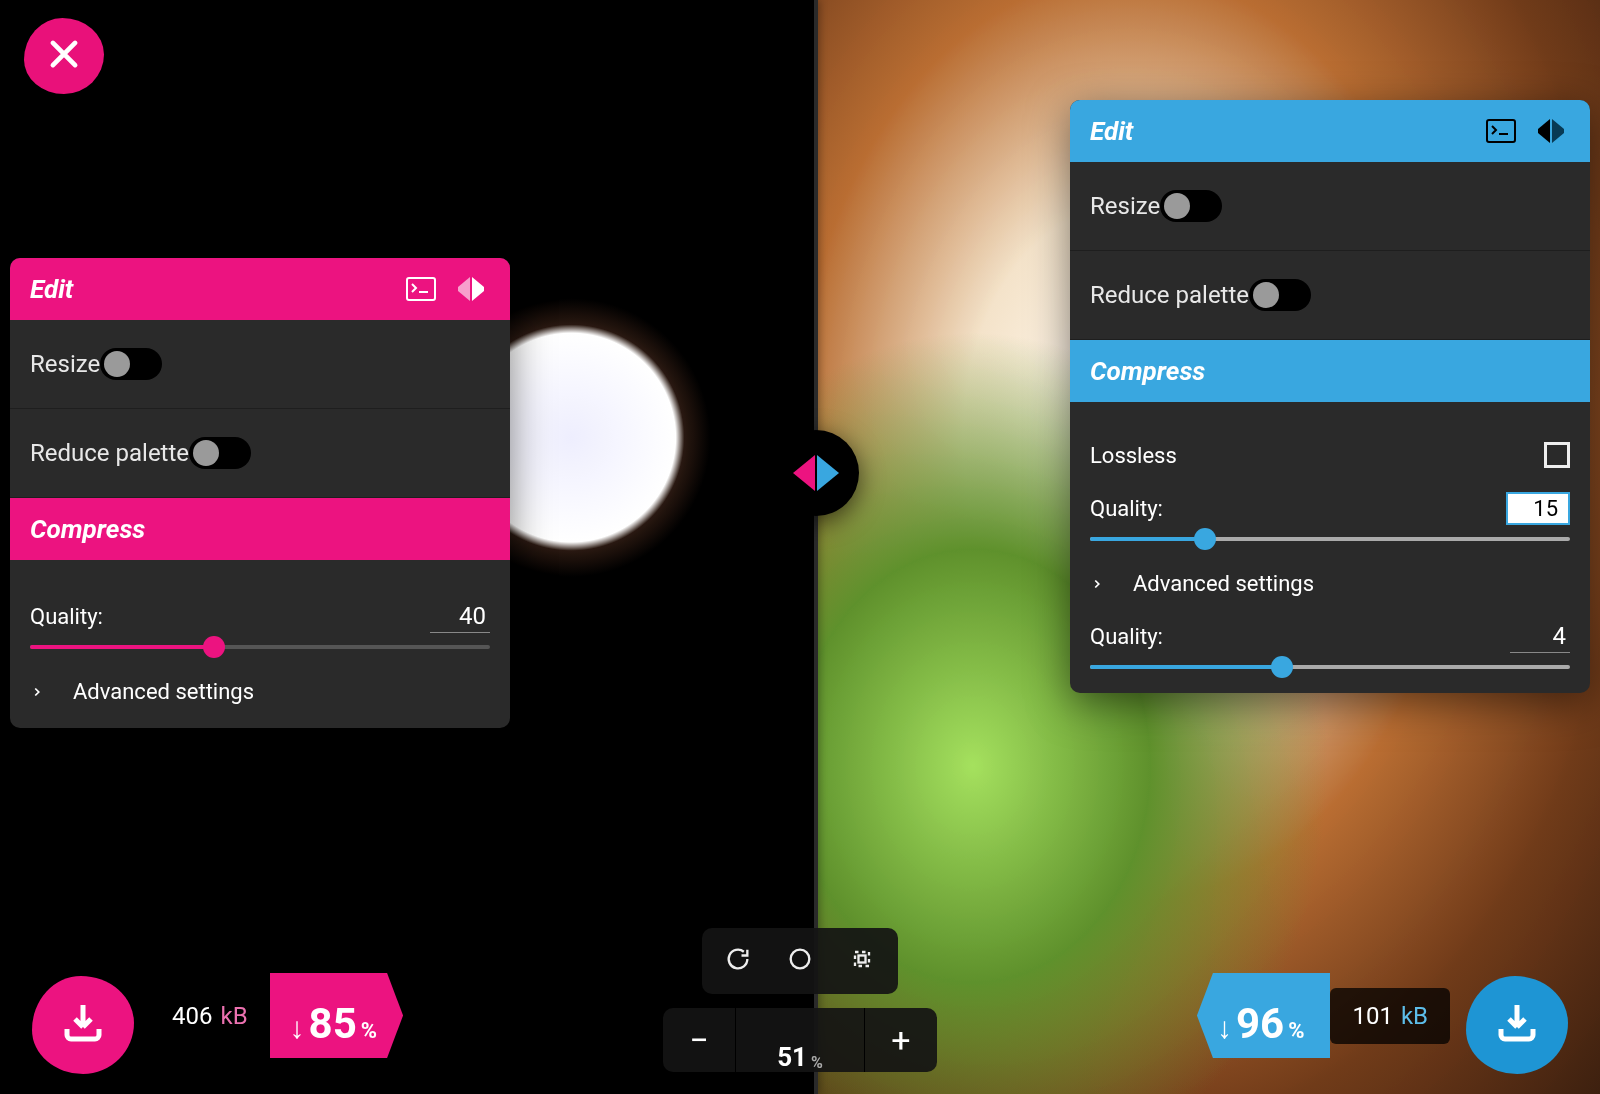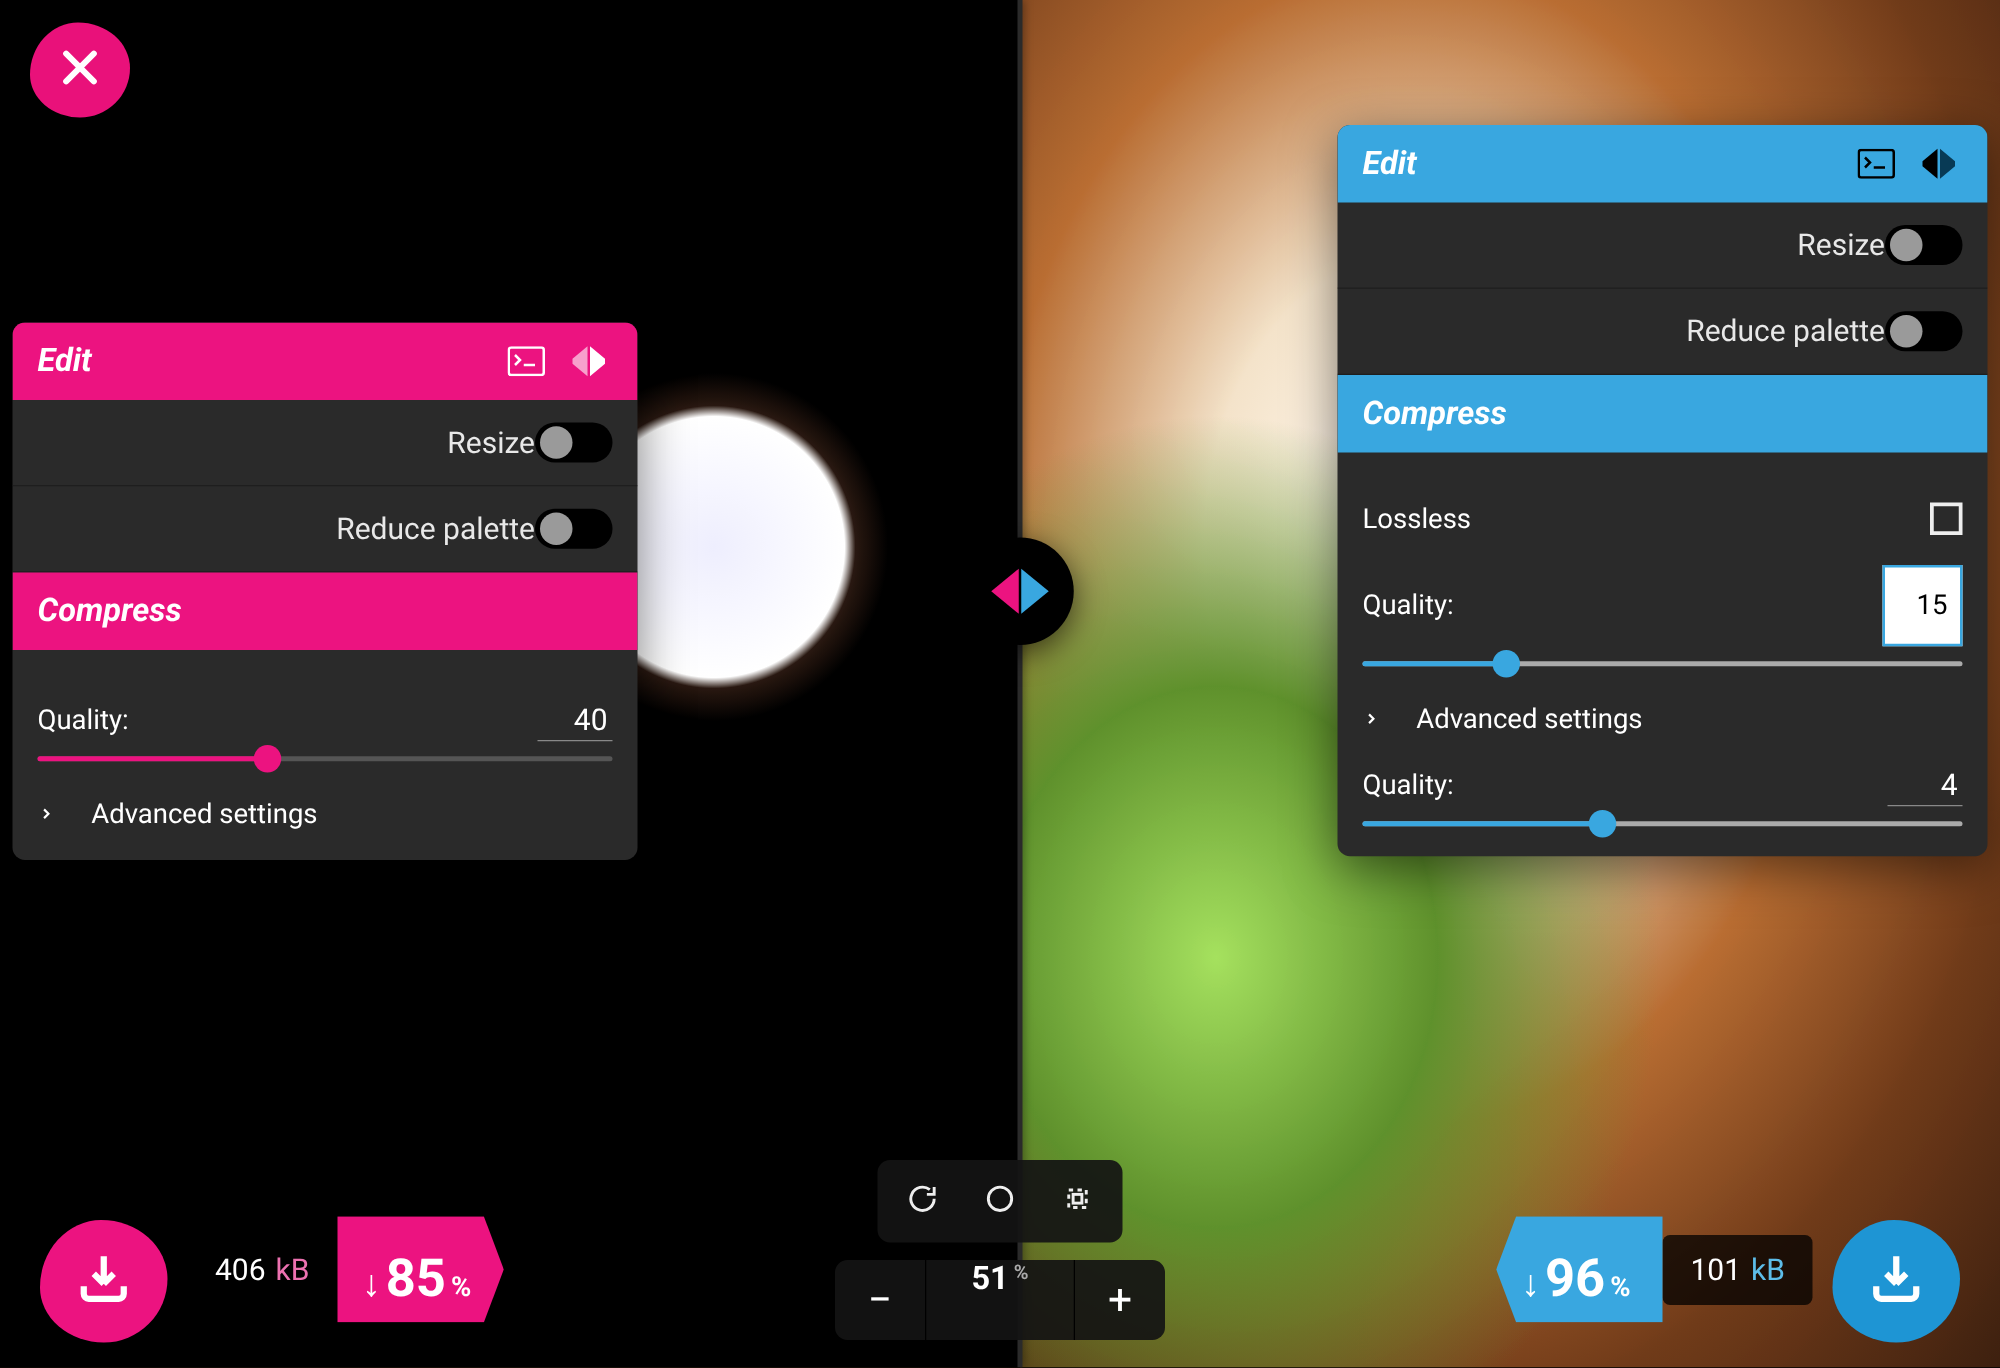--- a/index.html
+++ b/index.html
@@ -18,33 +18,33 @@
 .panel-left { top:258px; left:10px; }
 .panel-left .hdr { background:#ec1380; }
 .panel-right { top:100px; right:10px; width:520px; }
 .panel-right .hdr { background:#39a7e0; }
 
 .hdr { display:flex; align-items:center; justify-content:space-between; padding:16px 20px; font-weight:700; font-size:26px; color:#fff;font-style:italic; }
 .hdr-icons { display:flex; gap:14px; align-items:center; }
 .hdr-icons span { display:inline-flex; padding:2px; }
 .hdr-icons svg { display:block; }
 
-.row { display:flex; align-items:center; justify-content:flex-end; padding:18px 20px; font-size:24px; color:#e8e8e8; border-bottom:1px solid #1e1e1e; }
+.row { display:flex; align-items:center; justify-content:flex-start; padding:28px 20px; font-size:24px; color:#e8e8e8; border-bottom:1px solid #1e1e1e; }
 .row:last-child { border-bottom:none; }
 .section { padding:16px 20px 24px; }
 
 .toggle { width:62px; height:32px; background:#000; border-radius:16px; position:relative; cursor:pointer; }
 .toggle::after { content:""; position:absolute; top:3px; left:4px; width:26px; height:26px; background:#9a9a9a; border-radius:50%; }
 
 .select { background:#3a3a3a; border:none; color:#fff; font-size:22px; padding:16px 20px; border-radius:6px; display:flex; align-items:center; justify-content:space-between; cursor:pointer; }
 .select svg { width:18px; height:18px; }
 
 .field { display:flex; align-items:center; justify-content:space-between; margin-top:24px; font-size:22px; }
 .field .val { font-size:24px; text-align:right; border-bottom:1px solid #888; min-width:60px; padding:2px 4px; }
-.field .val-boxed { background:#fff; color:#000; border:2px solid #39a7e0; padding:18px 10px; font-size:22px; text-align:right; min-width:64px; }
+.field .val-boxed { background:#fff; color:#000; border:2px solid #39a7e0; padding:2px 10px; font-size:22px; text-align:right; min-width:64px; }
 
 .slider { height:4px; margin-top:12px; border-radius:2px; position:relative; }
 .slider .fill { position:absolute; top:0; bottom:0; left:0; border-radius:2px; }
 .slider .thumb { position:absolute; top:50%; width:22px; height:22px; border-radius:50%; transform:translate(-50%,-50%); cursor:pointer; }
 .sl-pink { background:#555; } .sl-pink .fill{ background:#ec1380; } .sl-pink .thumb{ background:#ec1380; }
 .sl-blue { background:#aaa; } .sl-blue .fill{ background:#39a7e0; } .sl-blue .thumb{ background:#39a7e0; }
 
 .adv { display:flex; align-items:center; gap:29px; margin-top:30px; font-size:22px; cursor:pointer; }
 .adv svg { width:14px; height:14px; }
 
@@ -71,21 +71,21 @@
 .handle .tri-l { width:0; height:0; border-top:18px solid transparent; border-bottom:18px solid transparent; border-right:22px solid #ec1380; }
 .handle .tri-r { width:0; height:0; border-top:18px solid transparent; border-bottom:18px solid transparent; border-left:22px solid #39a7e0; }
 
 
 .toolbar { position:absolute; bottom:100px; left:50%; transform:translateX(-50%); display:flex; gap:6px; background:rgba(20,20,20,.92); padding:8px; border-radius:10px; }
 .tool { width:56px; height:50px; display:flex; align-items:center; justify-content:center; border-radius:6px; cursor:pointer; }
 .toolbar svg { width:28px; height:28px; stroke:#eee; fill:none; stroke-width:2; }
 
 .zoombar { position:absolute; bottom:22px; left:50%; transform:translateX(-50%); display:flex; align-items:stretch; background:rgba(20,20,20,.92); border-radius:10px; overflow:hidden; }
 .zoombar .zb { width:72px; height:64px; display:flex; align-items:center; justify-content:center; color:#fff; font-size:34px; cursor:pointer; }
-.zoombar .zv { width:120px; display:flex; align-items:flex-start; justify-content:center; gap:4px; font-size:26px; font-weight:700; color:#fff; border-left:1px solid #000; border-right:1px solid #000; }
+.zoombar .zv { width:130px; display:flex; align-items:flex-end; justify-content:center; gap:4px; font-size:26px; font-weight:700; color:#fff; border-left:1px solid #000; border-right:1px solid #000; }
 .zoombar .zv .pc { font-size:16px; color:#aaa; }
 
 
 .lr-icon { display:inline-flex; align-items:center; }
 .lr-icon .tl{ width:0;height:0;border-top:10px solid transparent;border-bottom:10px solid transparent;border-right:12px solid rgba(255,255,255,.6); }
 .lr-icon .tr{ width:0;height:0;border-top:10px solid transparent;border-bottom:10px solid transparent;border-left:12px solid #fff; margin-left:2px;}
 </style>
 </head>
 <body>
 

